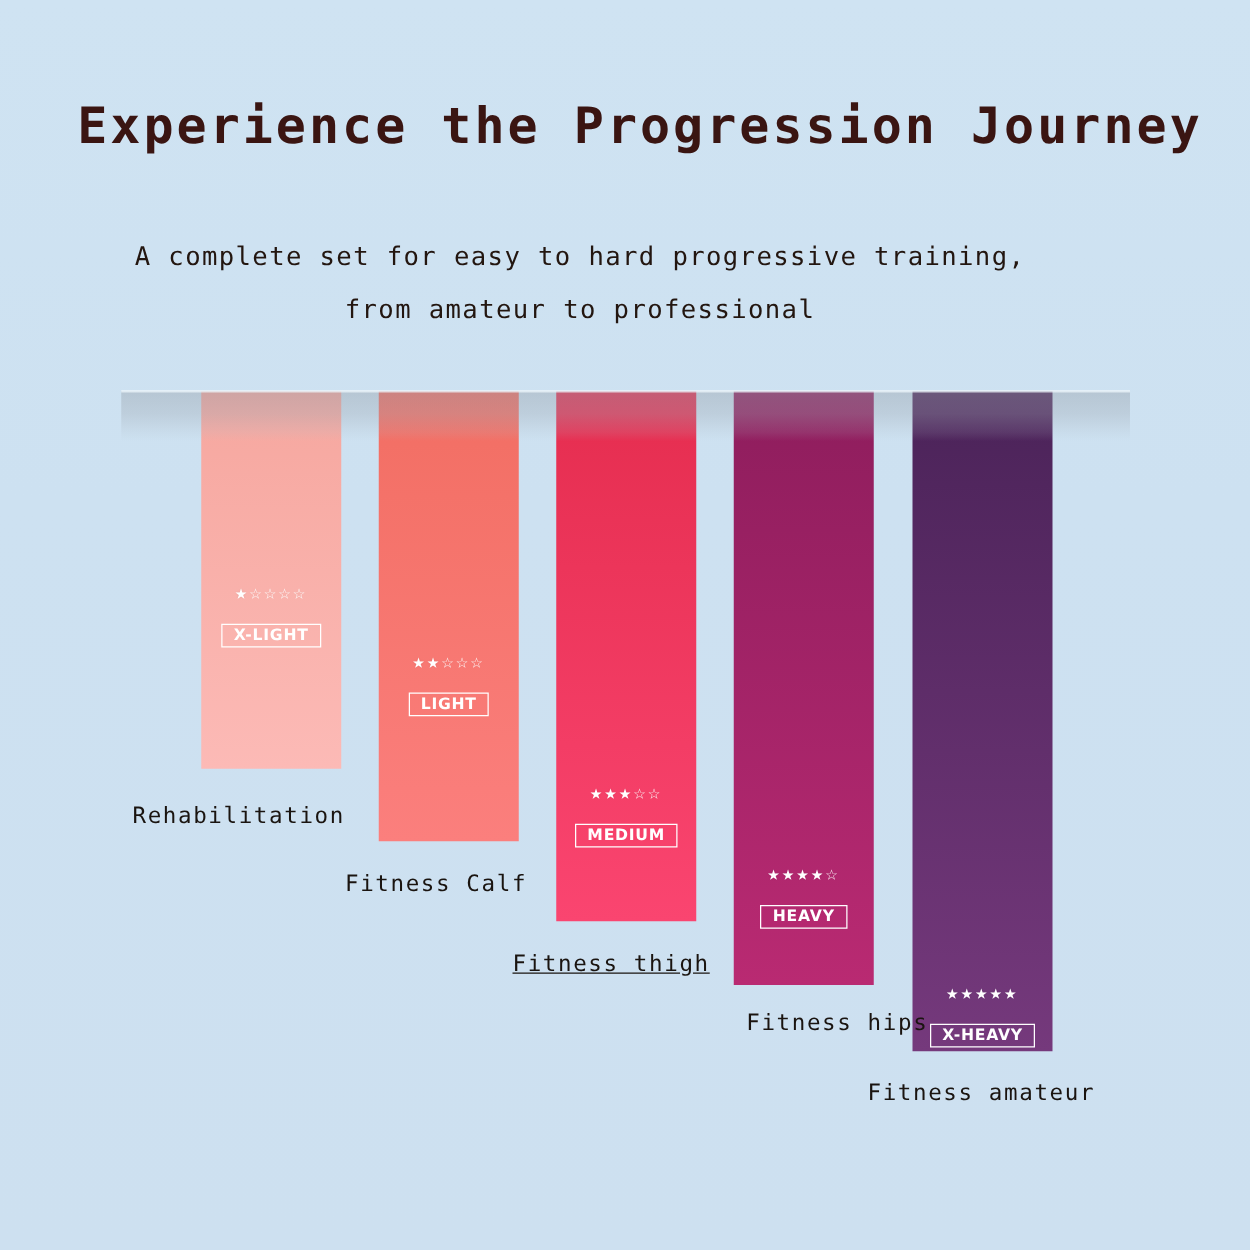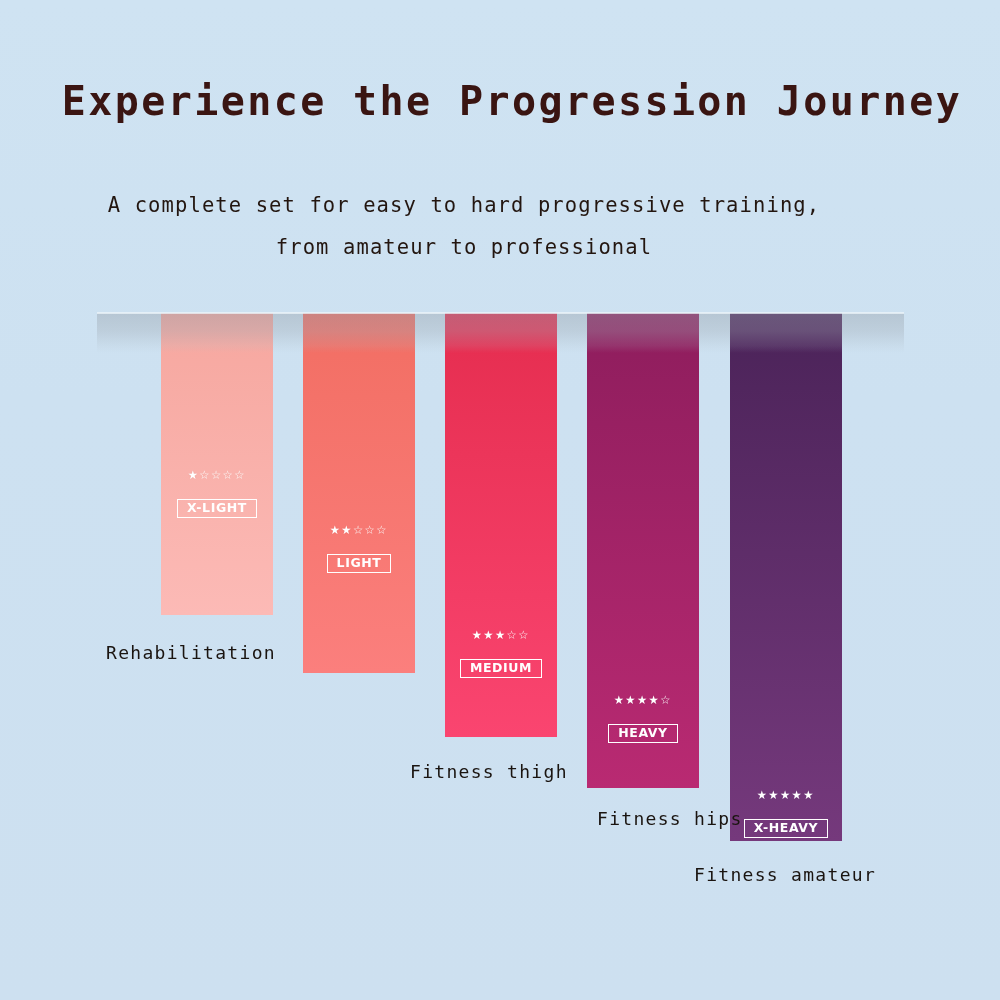--- a/index.html
+++ b/index.html
@@ -158,16 +158,17 @@
       <div class="band" style="left: 730px; top: 313px; width: 112px; height: 528px;">
         <div class="fill" style="background: linear-gradient(rgb(75, 35, 89) 0%, rgb(117, 57, 124) 100%);"></div>
         <div class="badge-wrap" style="top: 472px;"><div class="stars"><span>★★★★★</span></div><div class="grade">X-HEAVY</div></div>
       </div>
     </div>
 
   <div class="shelf-line"></div>
   <div class="shelf"></div>
 
 <div class="caption" style="left: 106px; top: 642px;">Rehabilitation</div>
-    <div class="caption" style="left: 410px; top: 761px;">Fitness thigh</div>
+    <div class="caption" style="left: 276px; top: 697px;">Fitness Calf</div>
+    <div class="caption" style="left: 410px; top: 761px; text-decoration: underline;">Fitness thigh</div>
     <div class="caption" style="left: 565px; top: 808px; margin-left: 32px;">Fitness hips</div>
     <div class="caption" style="left: 694px; top: 864px;">Fitness amateur</div>
   </div>
 
 </body></html>

